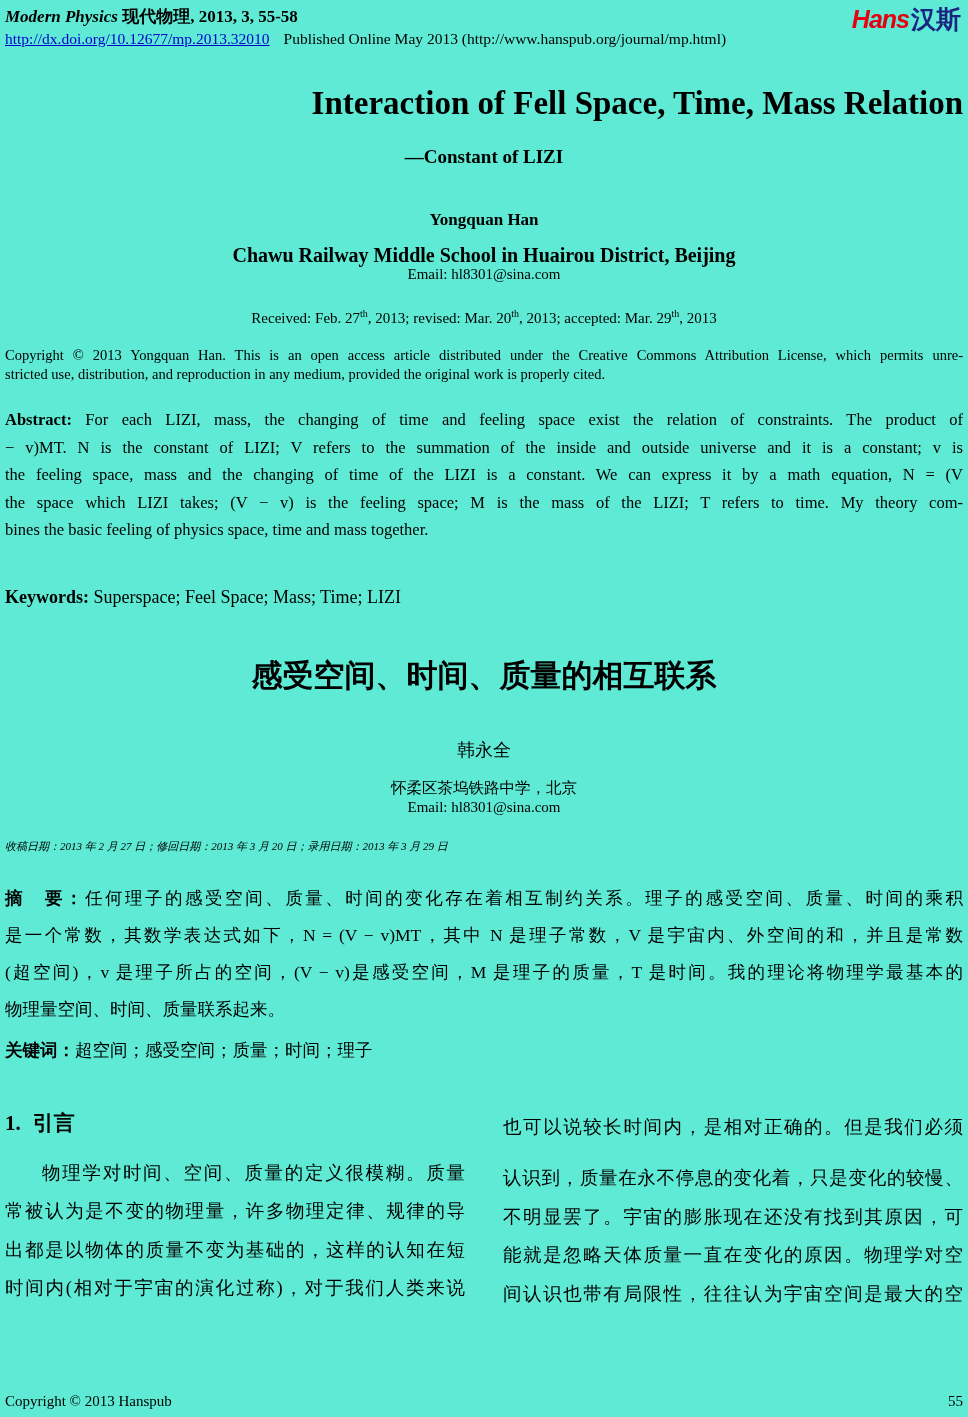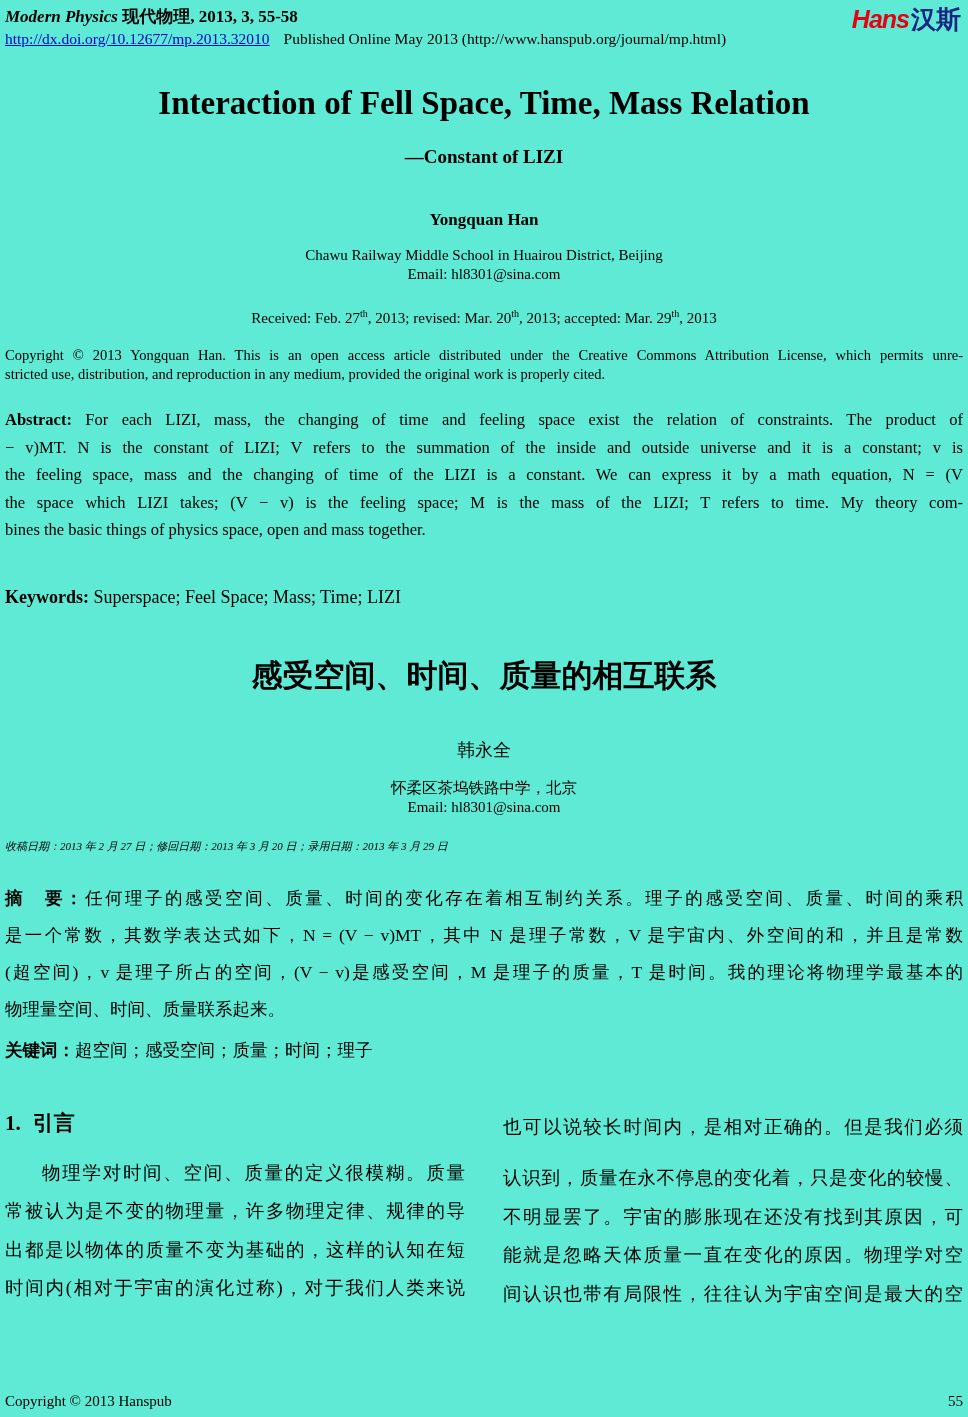--- a/index.html
+++ b/index.html
@@ -18,24 +18,24 @@
   .header-row { position: relative; }
   .journal-line { font-size: 17px; font-weight: bold; line-height: 21px; }
   .journal-line .it { font-style: italic; }
   .doi-line { font-size: 15.5px; line-height: 20px; margin-top: 2px; }
   .doi { color: #0000cc; text-decoration: underline; }
   .published { margin-left: 14px; color: #000; }
   .logo { position: absolute; top: 0; right: 2px; font-family: "Liberation Sans", sans-serif; font-weight: bold; font-size: 25px; line-height: 26px; }
   .logo .hans { color: #e60012; font-style: italic; letter-spacing: -1px; }
   .logo .cn { color: #1a2580; margin-left: 2px; }
   
-  .title { text-align: center; font-size: 33px; font-weight: bold; margin-top: 34px; line-height: 40px; }
+  .title { text-align: right; font-size: 33px; font-weight: bold; margin-top: 34px; line-height: 40px; }
   .subtitle { text-align: center; font-size: 19px; font-weight: bold; margin-top: 22px; line-height: 24px; }
   .author { text-align: center; font-size: 17px; font-weight: bold; margin-top: 40px; line-height: 21px; }
-  .affil { text-align: center; font-size: 15px; margin-top: 16px; line-height: 19px; }
+  .affil { text-align: center; font-size: 20px; margin-top: 16px; line-height: 19px; font-weight: bold; }
   .email { text-align: center; font-size: 15px; line-height: 19px; }
   .received { text-align: center; font-size: 15px; margin-top: 20px; line-height: 19px; }
   sup { font-size: 10px; }
   .copyright { font-size: 14.5px; line-height: 19px; margin-top: 18px; }
   .just { text-align: justify; text-align-last: justify; }
   .abstract { font-size: 16.5px; line-height: 27.5px; margin-top: 22px; }
   .keywords { font-size: 18px; margin-top: 42px; line-height: 22px; }
   
   .cn-sans { font-family: "Liberation Sans", sans-serif; }
   .cn-title { text-align: center; font-size: 31px; font-weight: bold; margin-top: 50px; line-height: 36px; }
@@ -87,21 +87,21 @@
   <div class="copyright">
     <div class="just">Copyright © 2013 Yongquan Han. This is an open access article distributed under the Creative Commons Attribution License, which permits unre-</div>
     <div>stricted use, distribution, and reproduction in any medium, provided the original work is properly cited.</div>
   </div>
 
   <div class="abstract">
     <div class="just"><span class="bold">Abstract:</span><span> For each LIZI, mass, the changing of time and feeling space exist the relation of constraints. The product of</span></div>
     <div class="just">− v)MT. N is the constant of LIZI; V refers to the summation of the inside and outside universe and it is a constant; v is</div>
     <div class="just">the feeling space, mass and the changing of time of the LIZI is a constant. We can express it by a math equation, N = (V</div>
     <div class="just">the space which LIZI takes; (V − v) is the feeling space; M is the mass of the LIZI; T refers to time. My theory com-</div>
-    <div>bines the basic things of physics space, open and mass together.</div>
+    <div>bines the basic feeling of physics space, time and mass together.</div>
   </div>
 
   <div class="keywords">
     <span class="bold">Keywords:</span><span> Superspace; Feel Space; Mass; Time; LIZI</span>
   </div>
 
   <div class="cn-title cn-sans">感受空间、时间、质量的相互联系</div>
   <div class="cn-author">韩永全</div>
   <div class="cn-affil">怀柔区茶坞铁路中学，北京</div>
   <div class="cn-email">Email: hl8301@sina.com</div>

